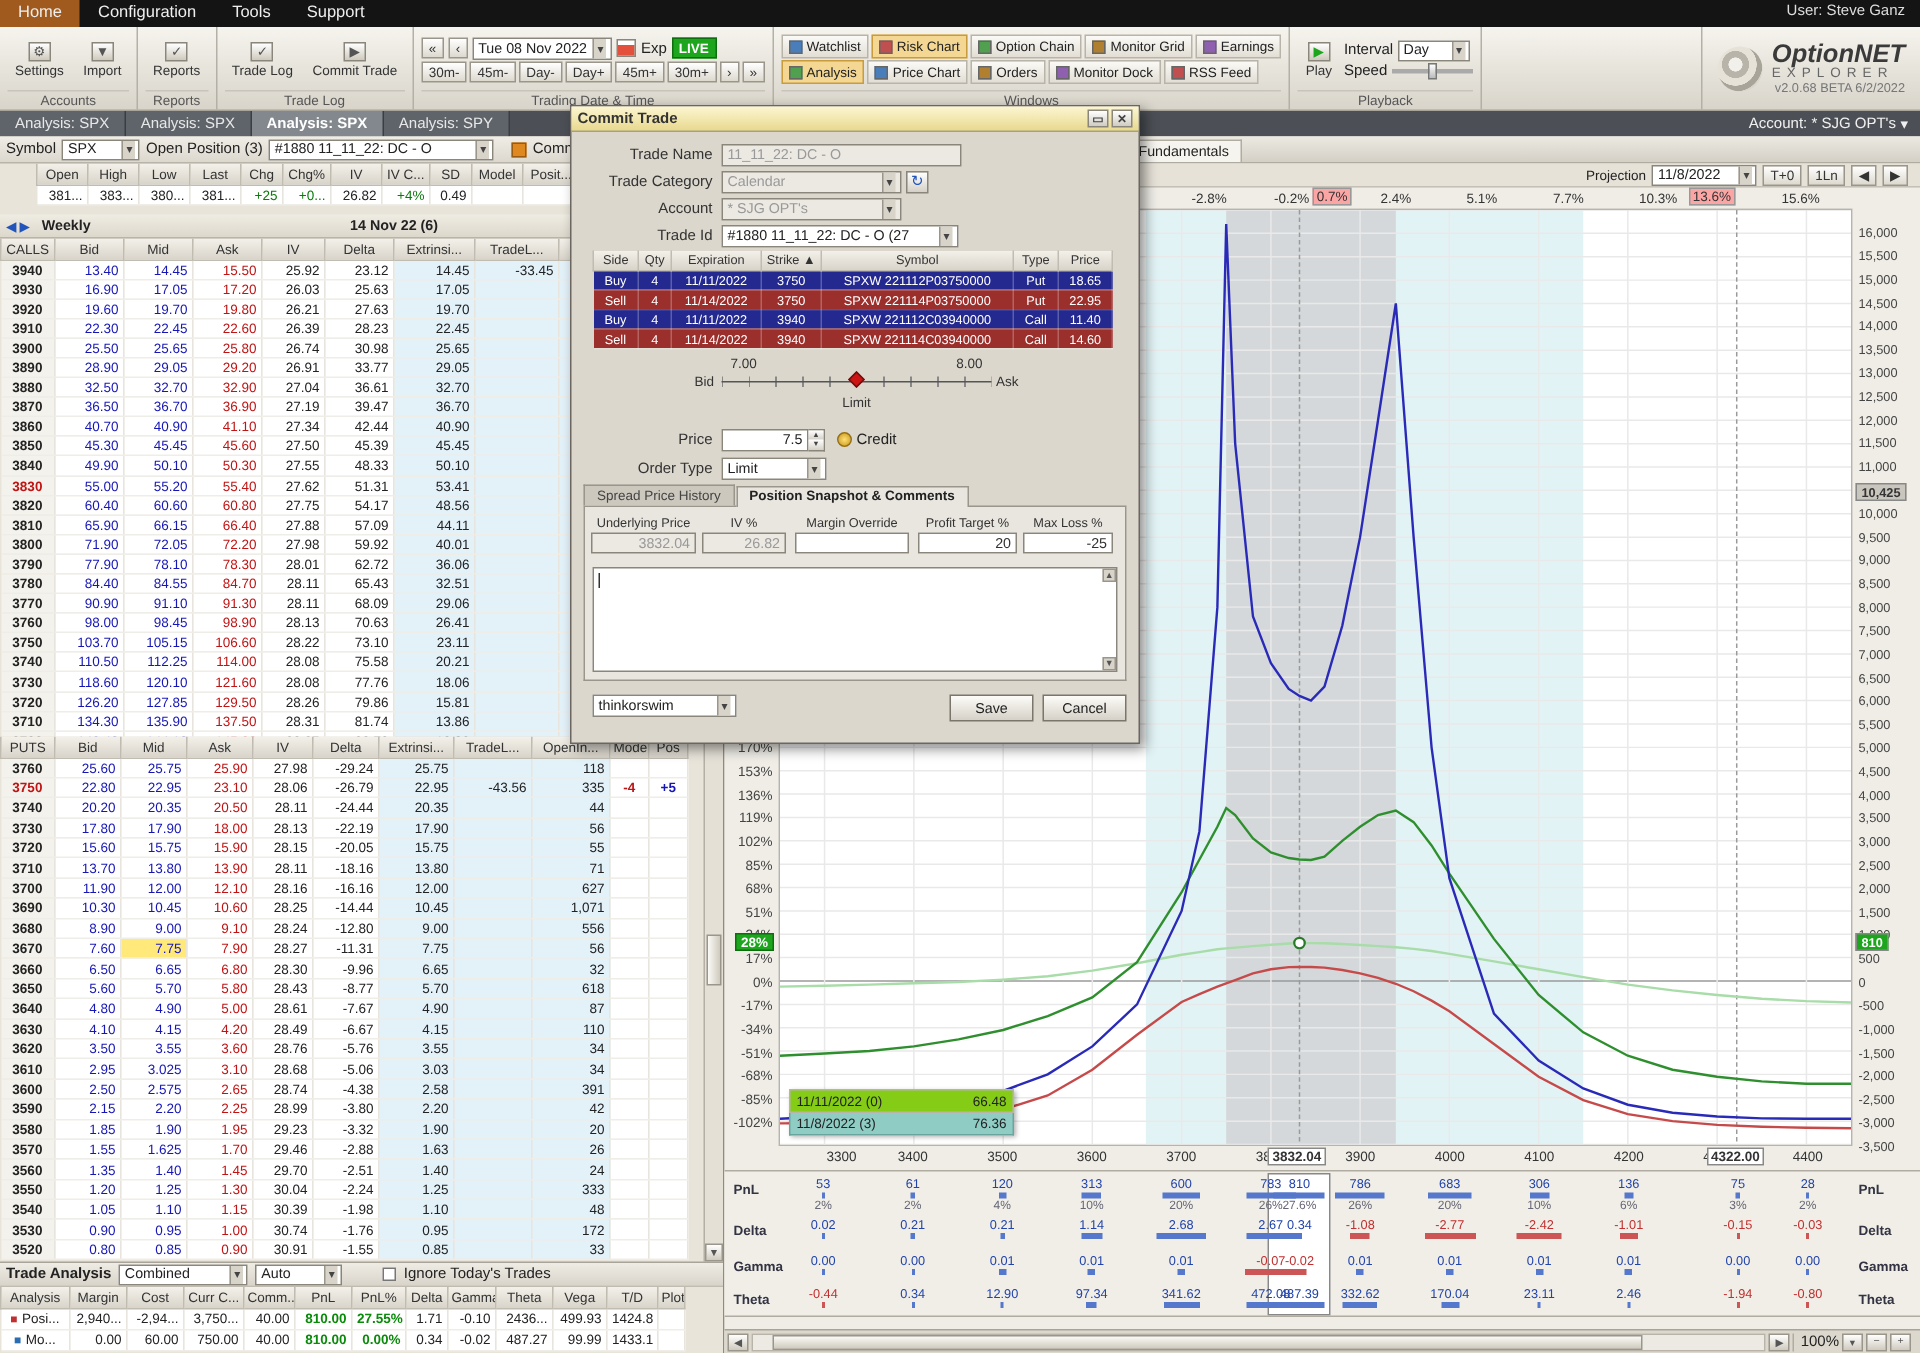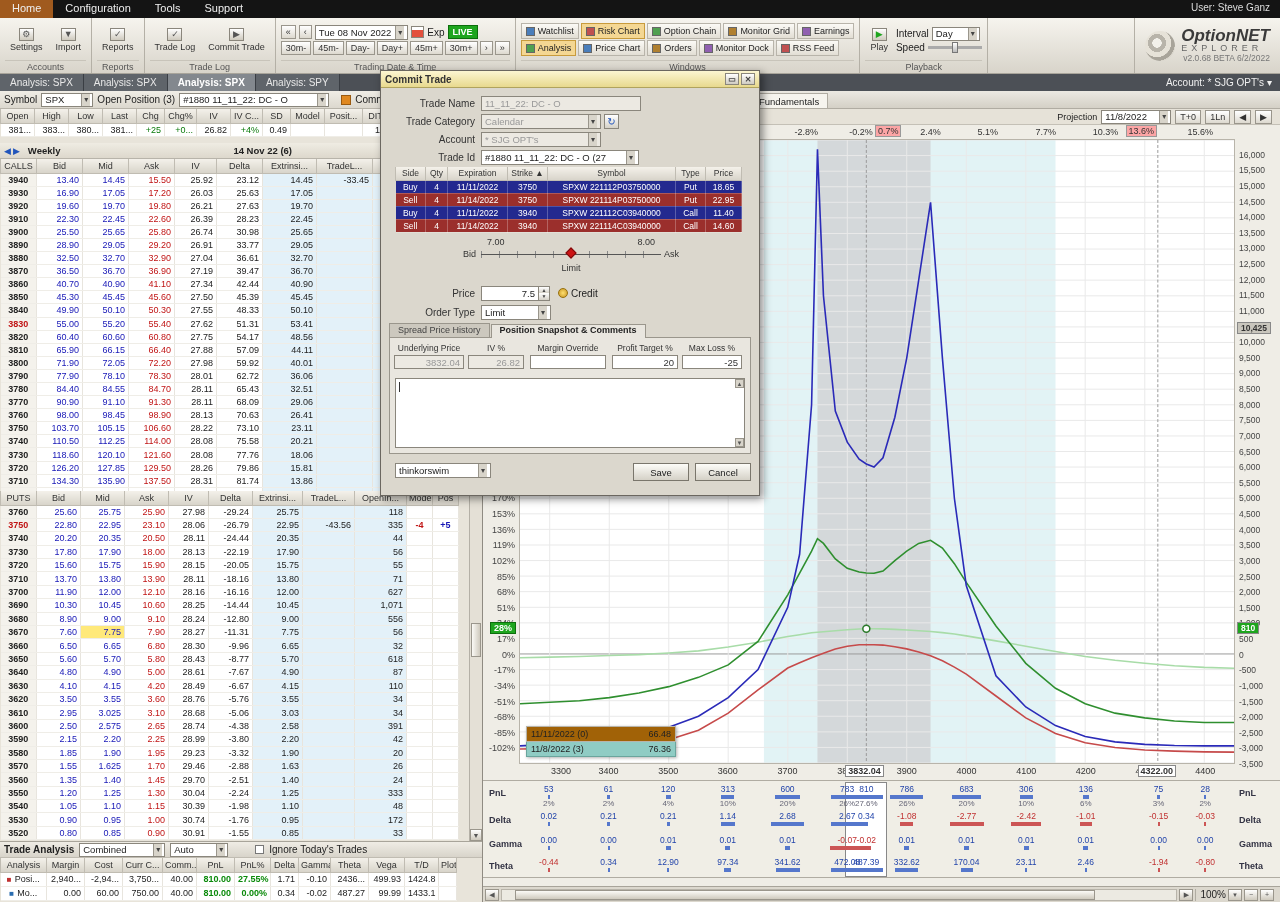--- a/index.html
+++ b/index.html
@@ -97,21 +97,21 @@
 #plabels .plab{position:absolute;right:2px}
 #plabels .pbadge{position:absolute;right:1px;background:#1ea51e;color:#fff;font-weight:bold;padding:0 3px;border:1px solid #0c6e0c}
 #ylabels{position:absolute;top:48px;left:754px;width:42px;height:625px;font-size:8.5px;color:#444}
 #ylabels .ylab{position:absolute;left:2px}
 #ylabels .ybadge{position:absolute;left:0;font-weight:bold;padding:0 3px;border:1px solid #888}
 #xlabels{position:absolute;top:674px;left:36px;width:716px;height:14px;font-size:9px;color:#333}
 #xlabels .xlab{position:absolute;top:1px;width:36px;text-align:center}
 #xlabels .xmark{position:absolute;top:0;background:#fff;border:1px solid #888;font-weight:bold;padding:0 2px}
 .tooltip{position:absolute;left:6px;bottom:6px;width:150px;font-size:9px;box-shadow:1px 1px 3px rgba(0,0,0,.3)}
 .tt-row{display:flex;justify-content:space-between;padding:2px 4px}
-.tt-a{background:#a16207;border:1px solid #b8b4aa}
+.tt-a{background:#84cc16;border:1px solid #b8b4aa}
 .tt-b{background:#8fccc4;border:1px solid #6aa59d;border-top:none}
 #greeks{position:absolute;top:689px;left:0;right:0;height:98px;background:#f0eee6;border-top:1px solid #b0aca2;border-bottom:1px solid #b0aca2}
 #gk-left{position:absolute;left:4px;top:0;width:30px}
 #gk-right{position:absolute;left:756px;top:0;width:36px}
 .gk-lab{position:absolute;font-size:9px;color:#334;font-weight:bold}
 #gk-cells{position:absolute;left:36px;top:0;width:716px;height:98px}
 .gk-cur{position:absolute;top:1px;height:95px;width:42px;background:#fff;border:1px solid #888}
 .gk-cell{position:absolute;width:42px;text-align:center}
 .gk-val{font-size:8.5px;color:#2244aa}
 .gk-val.neg{color:#c03030}
@@ -346,21 +346,21 @@
       <span>Open Position (3)</span>
       <span class="sel" style="width:150px">
           <span>#1880 11_11_22: DC - O</span>
           <span class="dd">▾</span>
         </span>
       <span class="commit-ic"></span>
       <span>Comm...</span>
     </div>
 
     <div class="secwrap" style="top:18px;height:34px;right:13px">
-      <table class="grid t-quote" style="width: 412px;">
+      <table class="grid t-quote" style="width: 412px; margin-left: 24px;">
           <colgroup>
             <col style="width: 34px;">
             <col style="width: 34px;">
             <col style="width: 34px;">
             <col style="width: 34px;">
             <col style="width: 28px;">
             <col style="width: 32px;">
             <col style="width: 34px;">
             <col style="width: 32px;">
             <col style="width: 28px;">

